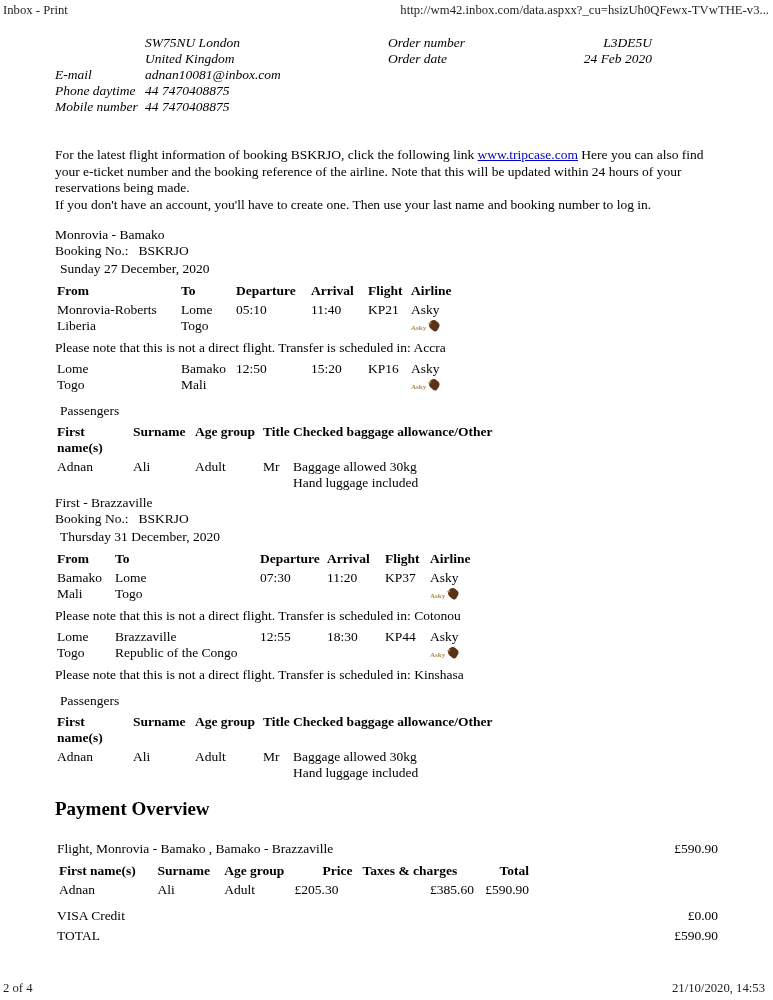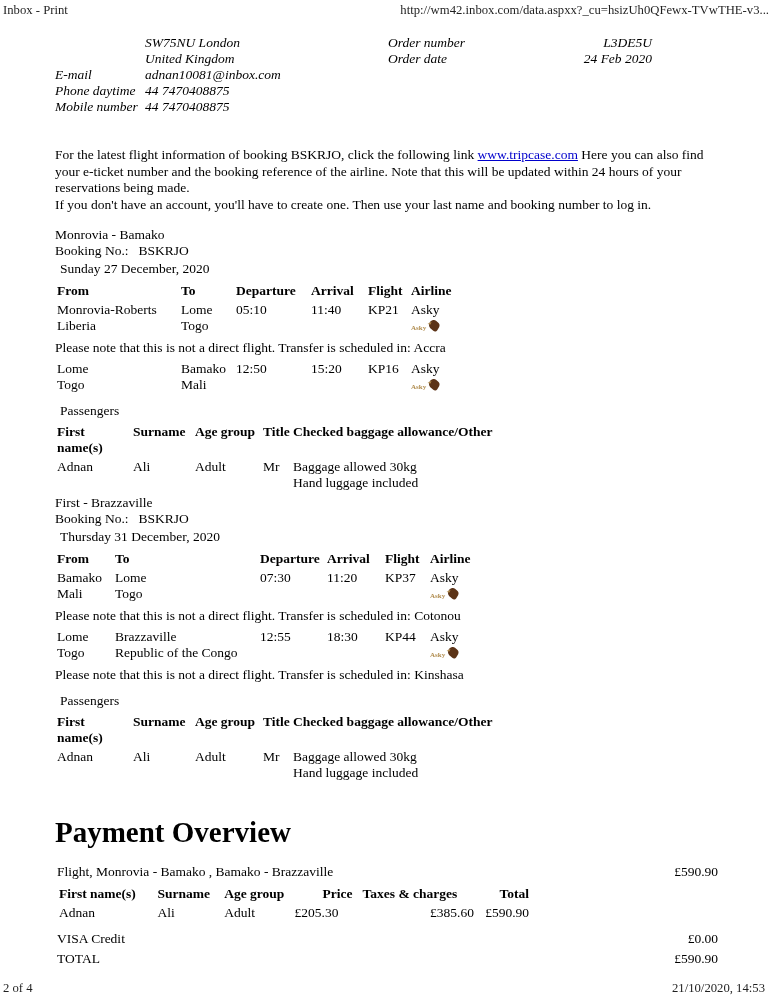--- a/index.html
+++ b/index.html
@@ -46,21 +46,21 @@
   .t2 .c-flt { width: 45px; }  .t2 .c-air { width: auto; }
   .asky-logo { margin-top: 1px; height: 14px; }
   .note { margin-top: 6px; margin-bottom: 5px; line-height: 16px; }
 
   .passengers-label { margin-top: 10px; margin-bottom: 5px; padding-left: 5px; line-height: 16px; }
   .pt .c-first { width: 76px; } .pt .c-sur { width: 62px; }
   .pt .c-age { width: 68px; }   .pt .c-title { width: 30px; }
   .pt .c-bag { width: auto; }
 
   
-  .payment-heading { font-size: 29px; line-height: 24px; font-weight: bold; margin-top: 39px; }
+  .payment-heading { font-size: 19px; line-height: 24px; font-weight: bold; margin-top: 16px; }
   .pay-summary { display: flex; justify-content: space-between; margin-top: 20px; padding-left: 2px; line-height: 16px; }
   .pay-table { margin-left: 4px; margin-top: 6px; width: 470px; }
   .pay-table .c-first { width: 84px; } .pay-table .c-sur { width: 57px; }
   .pay-table .c-age { width: 60px; }   .pay-table .c-price { width: 58px; }
   .pay-table .c-tax { width: 95px; }   .pay-table .c-total { width: 47px; }
   .pay-table th.h-price { text-align: right; padding-right: 10px; }
   .pay-table th.h-total { text-align: right; }
   .pay-table td.v-tax, .pay-table td.v-total { text-align: right; }
   .pay-line { display: flex; justify-content: space-between; padding-left: 2px; line-height: 16px; }
   .pay-line.visa { margin-top: 10px; }

